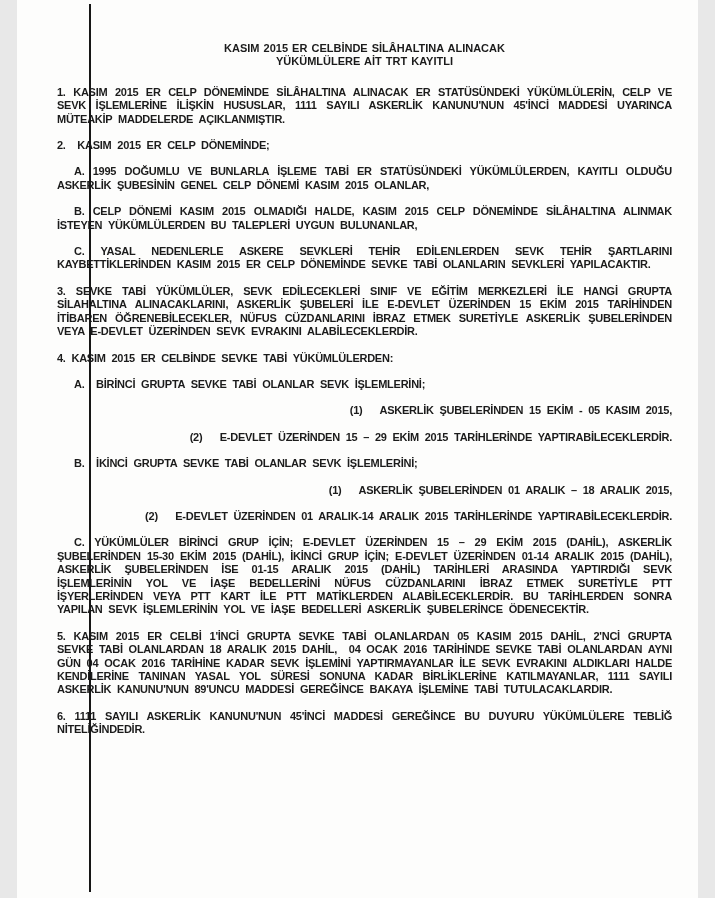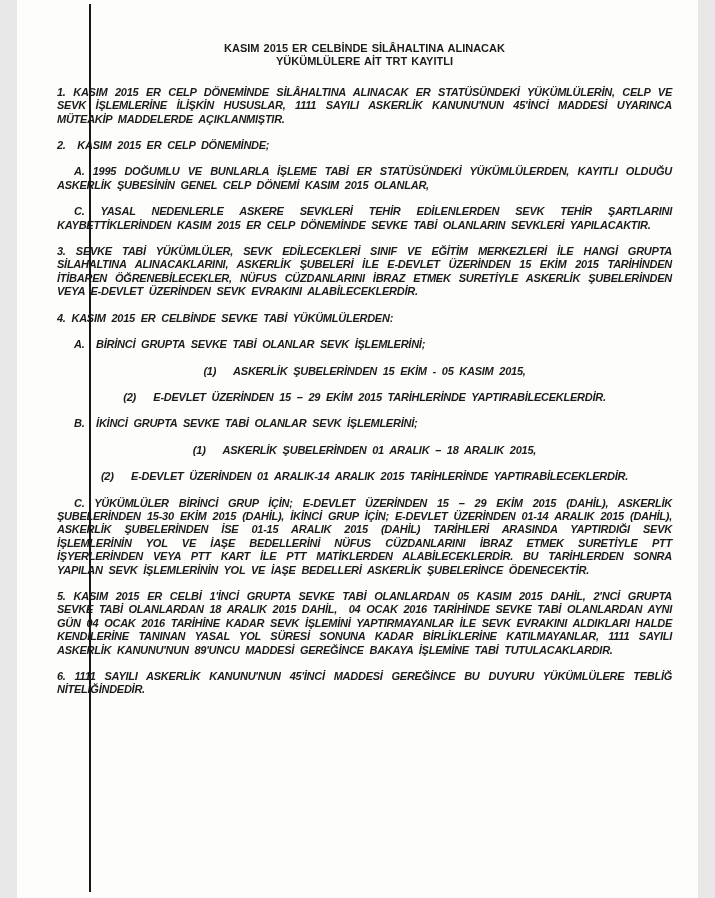--- a/index.html
+++ b/index.html
@@ -27,26 +27,25 @@
   .title-block {
     text-align: center;
     margin-bottom: 17px;
     letter-spacing: 0;
     word-spacing: 1px;
   }
   .title-line { white-space: nowrap; }
   .para {
     margin: 0 0 13px 0;
     text-align: justify;
-    font-style: italic;
   }
   .para.main { text-indent: 0; }
   .para.sub { text-indent: 17px; }
   .para.subsub {
-    text-align: center;
+    text-align: right;
     text-indent: 0;
   }
   .fold-line {
     position: absolute;
     left: 72px;
     top: 4px;
     width: 2px;
     height: 888px;
     background: #161616;
     z-index: 5;
@@ -62,20 +61,21 @@
   <div class="content">
 
     <div class="title-block">
       <div class="title-line">KASIM 2015 ER CELBİNDE SİLÂHALTINA ALINACAK</div>
       <div class="title-line">YÜKÜMLÜLERE AİT TRT KAYITLI</div>
     </div>
 
     <p class="para main">1. KASIM 2015 ER CELP DÖNEMİNDE SİLÂHALTINA ALINACAK ER STATÜSÜNDEKİ YÜKÜMLÜLERİN, CELP VE SEVK İŞLEMLERİNE İLİŞKİN HUSUSLAR, 1111 SAYILI ASKERLİK KANUNU'NUN 45'İNCİ MADDESİ UYARINCA MÜTEAKİP MADDELERDE AÇIKLANMIŞTIR.</p>
     <p class="para main">2.&nbsp; KASIM 2015 ER CELP DÖNEMİNDE;</p>
     <p class="para sub">A. 1995 DOĞUMLU VE BUNLARLA İŞLEME TABİ ER STATÜSÜNDEKİ YÜKÜMLÜLERDEN, KAYITLI OLDUĞU ASKERLİK ŞUBESİNİN GENEL CELP DÖNEMİ KASIM 2015 OLANLAR,</p>
+    <p class="para sub">B. CELP DÖNEMİ KASIM 2015 OLMADIĞI HALDE, KASIM 2015 CELP DÖNEMİNDE SİLÂHALTINA ALINMAK İSTEYEN YÜKÜMLÜLERDEN BU TALEPLERİ UYGUN BULUNANLAR,</p>
     <p class="para sub">C. YASAL NEDENLERLE ASKERE SEVKLERİ TEHİR EDİLENLERDEN SEVK TEHİR ŞARTLARINI KAYBETTİKLERİNDEN KASIM 2015 ER CELP DÖNEMİNDE SEVKE TABİ OLANLARIN SEVKLERİ YAPILACAKTIR.</p>
     <p class="para main">3. SEVKE TABİ YÜKÜMLÜLER, SEVK EDİLECEKLERİ SINIF VE EĞİTİM MERKEZLERİ İLE HANGİ GRUPTA SİLAHALTINA ALINACAKLARINI, ASKERLİK ŞUBELERİ İLE E-DEVLET ÜZERİNDEN 15 EKİM 2015 TARİHİNDEN İTİBAREN ÖĞRENEBİLECEKLER, NÜFUS CÜZDANLARINI İBRAZ ETMEK SURETİYLE ASKERLİK ŞUBELERİNDEN VEYA E-DEVLET ÜZERİNDEN SEVK EVRAKINI ALABİLECEKLERDİR.</p>
     <p class="para main">4. KASIM 2015 ER CELBİNDE SEVKE TABİ YÜKÜMLÜLERDEN:</p>
     <p class="para sub">A.&nbsp; BİRİNCİ GRUPTA SEVKE TABİ OLANLAR SEVK İŞLEMLERİNİ;</p>
     <p class="para subsub">(1)&nbsp;&nbsp; ASKERLİK ŞUBELERİNDEN 15 EKİM - 05 KASIM 2015,</p>
     <p class="para subsub">(2)&nbsp;&nbsp; E-DEVLET ÜZERİNDEN 15 – 29 EKİM 2015 TARİHLERİNDE YAPTIRABİLECEKLERDİR.</p>
     <p class="para sub">B.&nbsp; İKİNCİ GRUPTA SEVKE TABİ OLANLAR SEVK İŞLEMLERİNİ;</p>
     <p class="para subsub">(1)&nbsp;&nbsp; ASKERLİK ŞUBELERİNDEN 01 ARALIK – 18 ARALIK 2015,</p>
     <p class="para subsub">(2)&nbsp;&nbsp; E-DEVLET ÜZERİNDEN 01 ARALIK-14 ARALIK 2015 TARİHLERİNDE YAPTIRABİLECEKLERDİR.</p>
     <p class="para sub">C. YÜKÜMLÜLER BİRİNCİ GRUP İÇİN; E-DEVLET ÜZERİNDEN 15 – 29 EKİM 2015 (DAHİL), ASKERLİK ŞUBELERİNDEN 15-30 EKİM 2015 (DAHİL), İKİNCİ GRUP İÇİN; E-DEVLET ÜZERİNDEN 01-14 ARALIK 2015 (DAHİL), ASKERLİK ŞUBELERİNDEN İSE 01-15 ARALIK 2015 (DAHİL) TARİHLERİ ARASINDA YAPTIRDIĞI SEVK İŞLEMLERİNİN YOL VE İAŞE BEDELLERİNİ NÜFUS CÜZDANLARINI İBRAZ ETMEK SURETİYLE PTT İŞYERLERİNDEN VEYA PTT KART İLE PTT MATİKLERDEN ALABİLECEKLERDİR. BU TARİHLERDEN SONRA YAPILAN SEVK İŞLEMLERİNİN YOL VE İAŞE BEDELLERİ ASKERLİK ŞUBELERİNCE ÖDENECEKTİR.</p>

